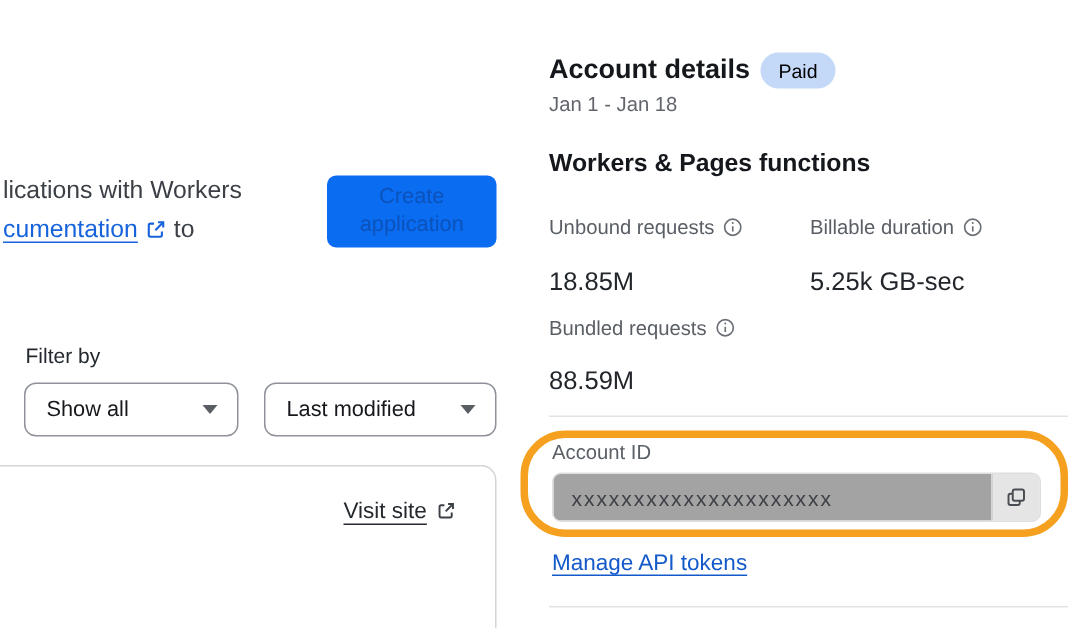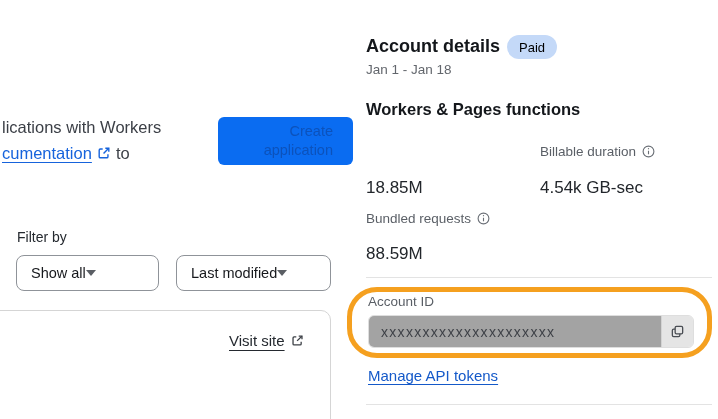--- a/index.html
+++ b/index.html
@@ -21,36 +21,36 @@
     font-size: 16.5px; line-height: 26px; color: #3b3f46;
   }
   .intro .row { display: flex; align-items: center; gap: 5px; }
   a.doc-link, .blue-link {
     color: #1663dc; text-decoration: underline; text-underline-offset: 3px; cursor: pointer;
   }
   .ext-icon { display: inline-block; width: 14px; height: 14px; }
   .ext-icon svg { display: block; width: 100%; height: 100%; }
 
   .create-btn {
-    left: 218px; top: 117px; width: 135px; height: 48px;
+    left: 218px; top: 117px; width: 113px; height: 48px;
     background: #0a6cf1; border: none; border-radius: 6px;
     color: #0c52bb; font-size: 14.5px; line-height: 19px;
     font-family: "Liberation Sans", sans-serif;
-    display: flex; align-items: center; justify-content: center; text-align: right;
+    display: flex; align-items: center; justify-content: center; text-align: center;
     cursor: pointer; padding: 0 20px;
   }
 
   .field-label { font-size: 14px; color: #24292f; }
   .lbl-filter { left: 17px; top: 229px; }
   .lbl-sort   { left: 177px; top: 229px; margin-top: 43px; }
 
   .dropdown {
     top: 255px; height: 36px;
     border: 1px solid #8f9399; border-radius: 8px; background: #fff;
-    display: flex; align-items: center; justify-content: flex-start;
+    display: flex; align-items: center; justify-content: space-between;
     padding: 0 13px 0 14px; font-size: 14.5px; color: #16181c; cursor: pointer;
   }
   .dd-filter { left: 16px; width: 143px; }
   .dd-sort   { left: 176px; width: 155px; }
   .caret {
     width: 0; height: 0; border-left: 5px solid transparent;
     border-right: 5px solid transparent; border-top: 6px solid #5a5e64;
   }
 
   .project-card {
@@ -160,33 +160,43 @@
       </svg>
     </span>
   </div>
 
   <div class="abs acct-title">Account details</div>
   <div class="abs plan-badge">Paid</div>
   <div class="abs date-range">Jan 1 - Jan 18</div>
 
   <div class="abs section-title">Workers &amp; Pages functions</div>
 
+  <div class="abs stat-label" style="left:366px; top:144px;">
+    <span>Unbound requests</span>
+    <span class="info-icon">
+      <svg viewBox="0 0 14 14" fill="none" stroke="#6a6f76" stroke-width="1.2">
+        <circle cx="7" cy="7" r="5.8"></circle>
+        <line x1="7" y1="6.2" x2="7" y2="10"></line>
+        <circle cx="7" cy="4" r="0.7" fill="#6a6f76" stroke="none"></circle>
+      </svg>
+    </span>
+  </div>
   <div class="abs stat-value" style="left:366px; top:166px;">18.85M</div>
 
   <div class="abs stat-label" style="left:540px; top:144px;">
     <span>Billable duration</span>
     <span class="info-icon">
       <svg viewBox="0 0 14 14" fill="none" stroke="#6a6f76" stroke-width="1.2">
         <circle cx="7" cy="7" r="5.8"></circle>
         <line x1="7" y1="6.2" x2="7" y2="10"></line>
         <circle cx="7" cy="4" r="0.7" fill="#6a6f76" stroke="none"></circle>
       </svg>
     </span>
   </div>
-  <div class="abs stat-value" style="left:540px; top:166px;">4.54k GB-sec</div>
+  <div class="abs stat-value" style="left:540px; top:166px;">5.25k GB-sec</div>
 
   <div class="abs stat-label" style="left:366px; top:211px;text-align:right;">
     <span>Bundled requests</span>
     <span class="info-icon">
       <svg viewBox="0 0 14 14" fill="none" stroke="#6a6f76" stroke-width="1.2">
         <circle cx="7" cy="7" r="5.8"></circle>
         <line x1="7" y1="6.2" x2="7" y2="10"></line>
         <circle cx="7" cy="4" r="0.7" fill="#6a6f76" stroke="none"></circle>
       </svg>
     </span>

